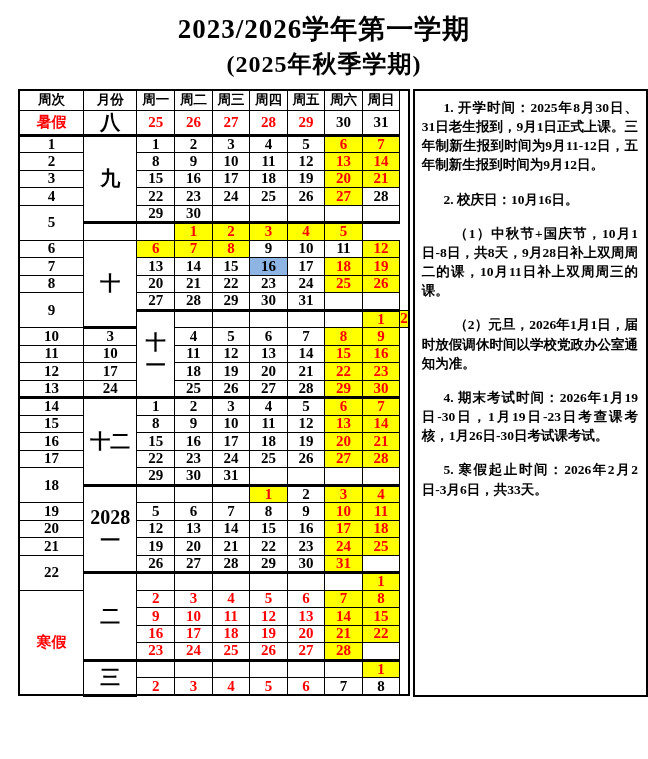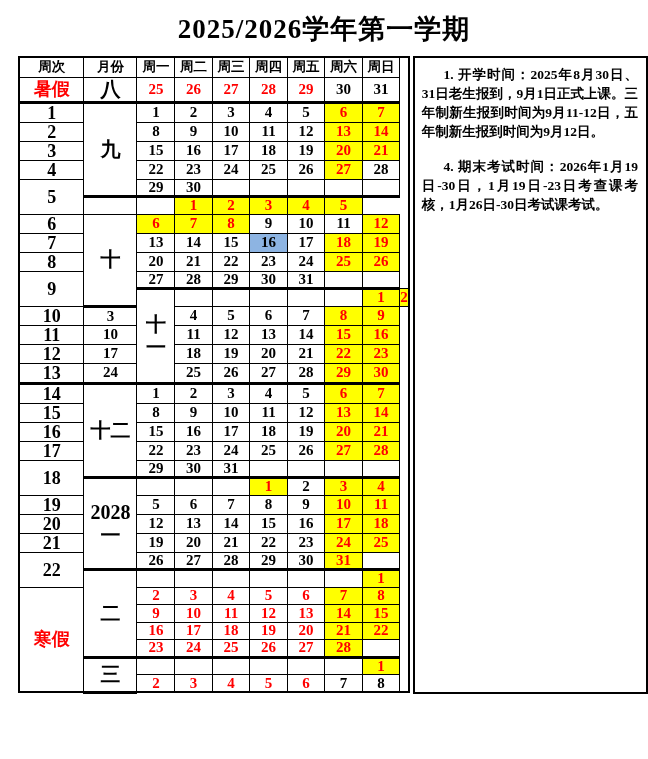--- a/index.html
+++ b/index.html
@@ -20,41 +20,42 @@
   }
   .content { display: flex; align-items: stretch; margin: 9px 0 0 18px; }
   table { border-collapse: collapse; table-layout: fixed; border: 2.5px solid #000; }
   th, td {
     border: 1.5px solid #000; text-align: center; vertical-align: middle;
     padding: 0; overflow: hidden;
   }
   th { font-size: 13.5px; height: 20px; font-weight: bold; }
   .wcol { width: 68px; } .mcol { width: 54px; } .dcol { width: 39px; }
   td { height: 17.5px; font-weight: bold; line-height: 1; }
-  td.wk  { font-size: 18px; }
+  td.wk  { font-size: 15px; }
   td.mo  { font-size: 20px; white-space: pre-line; line-height: 1.15; border-bottom: 3.5px solid #000; }
   td.day { font-size: 15px; }
   .bb { border-bottom: 3.5px solid #000 !important; }
   .notes {
     width: 243px; margin-left: 3px;
     border: 2.5px solid #000;
     padding: 7px 8px 0 7px;
     font-size: 13.5px; font-weight: bold; line-height: 1.42;
     text-align: justify;
   }
   .note { margin-bottom: 15px; }
   .ind-para { text-indent: 1.6em; }
   .ind-sub  { text-indent: 2.4em; }
   .ind-none { text-indent: 0; }
 </style>
 </head>
 <body>
 
 <div class="page">
-  <div class="title">2025/2026学年第一学期</div>
+  <div class="title">2023/2026学年第一学期</div>
+  <div class="subtitle">(2025年秋季学期)</div>
   <div class="content">
     <table id="cal">
         <thead>
           <tr>
             <th class="wcol">周次</th>
             <th class="mcol">月份</th>
             <th class="dcol">周一</th>
             <th class="dcol">周二</th>
             <th class="dcol">周三</th>
             <th class="dcol">周四</th>
@@ -391,16 +392,20 @@
             <td class="day" style="color: rgb(255, 0, 0); background-color: rgb(255, 255, 255);">4</td>
             <td class="day" style="color: rgb(255, 0, 0); background-color: rgb(255, 255, 255);">5</td>
             <td class="day" style="color: rgb(255, 0, 0); background-color: rgb(255, 255, 255);">6</td>
             <td class="day" style="color: rgb(0, 0, 0); background-color: rgb(255, 255, 255);">7</td>
             <td class="day" style="color: rgb(0, 0, 0); background-color: rgb(255, 255, 255);">8</td>
           </tr>
         </tbody>
       </table>
     <div class="notes" id="notes">
         <div class="note ind-para">1. 开学时间：2025年8月30日、31日老生报到，9月1日正式上课。三年制新生报到时间为9月11-12日，五年制新生报到时间为9月12日。</div>
+        <div class="note ind-para">2. 校庆日：10月16日。</div>
+        <div class="note ind-sub">（1）中秋节+国庆节，10月1日-8日，共8天，9月28日补上双周周二的课，10月11日补上双周周三的课。</div>
+        <div class="note ind-sub">（2）元旦，2026年1月1日，届时放假调休时间以学校党政办公室通知为准。</div>
         <div class="note ind-para">4. 期末考试时间：2026年1月19日-30日，1月19日-23日考查课考核，1月26日-30日考试课考试。</div>
+        <div class="note ind-para">5. 寒假起止时间：2026年2月2日-3月6日，共33天。</div>
       </div>
   </div>
 </div>
 
 </body></html>

